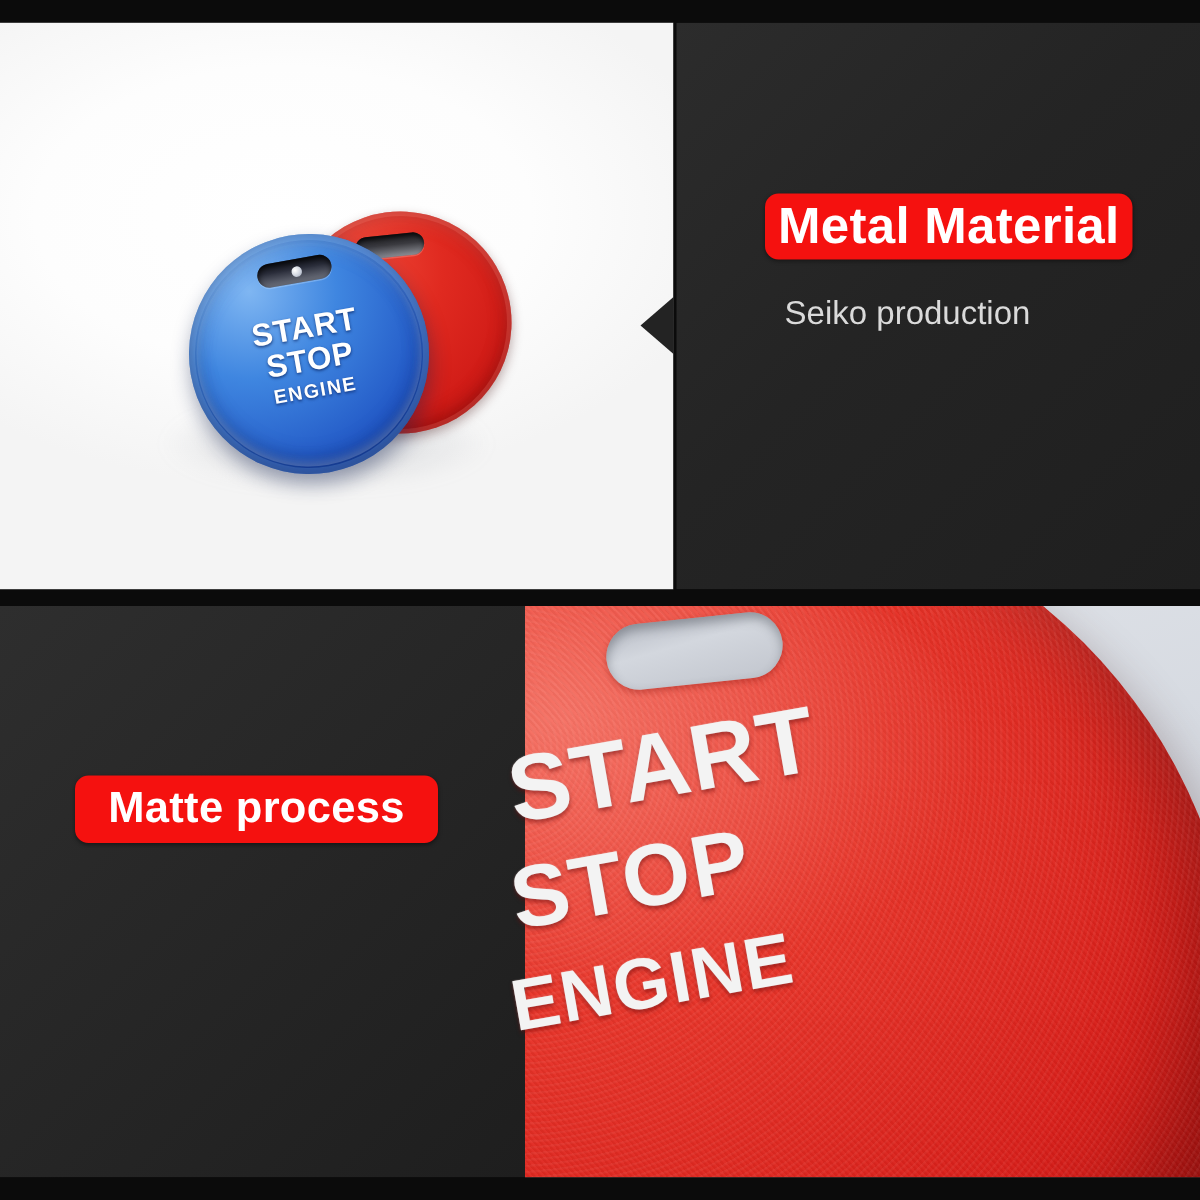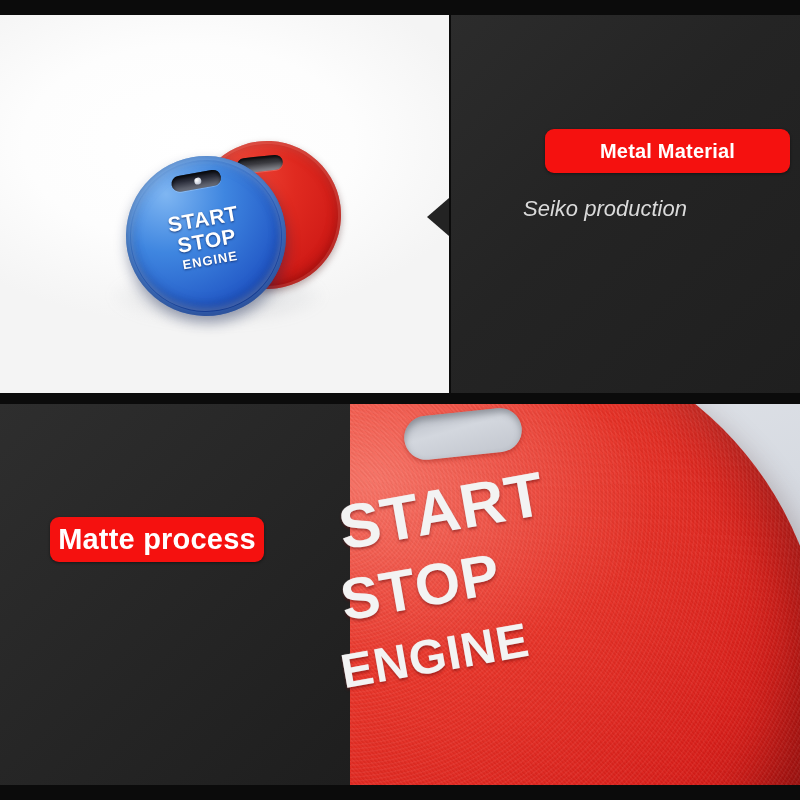--- a/index.html
+++ b/index.html
@@ -111,27 +111,27 @@
     border-top:19px solid transparent;border-bottom:19px solid transparent;
     border-left:22px solid #222222;
   }
 
   .badge{
     position:absolute;background:#f5110f;border-radius:9px;
     color:#ffffff;font-weight:bold;white-space:nowrap;
     display:flex;align-items:center;justify-content:center;
     box-shadow:0 1px 3px rgba(0,0,0,.45);
   }
-  #badge-metal{left:510px;top:129px;width:245px;height:44px;font-size:20px;letter-spacing:.2px;margin-left:35px;}
-  #badge-matte{left:50px;top:517px;width:214px;height:45px;font-size:29px;letter-spacing:.2px;}
+  #badge-metal{left:510px;top:129px;width:245px;height:44px;font-size:34px;letter-spacing:.2px;}
+  #badge-matte{left:50px;top:517px;width:242px;height:45px;font-size:29px;letter-spacing:.2px;}
 
   .subtitle{
     position:absolute;color:#dadada;font-size:22px;white-space:nowrap;text-align:center;
   }
-  #sub-metal{left:449px;top:196px;width:312px;font-style:italic;}
+  #sub-metal{left:449px;top:196px;width:312px;}
   #sub-matte{left:0px;top:589px;width:350px;}
 
   
   #photo-closeup{
     position:absolute;left:350px;top:0;width:450px;height:381px;
     background:linear-gradient(160deg,#e2e5ea 0%,#d6dae1 45%,#cdd2da 100%);
     overflow:hidden;
   }
   #closeup-disc{
     position:absolute;left:-225px;top:-78px;width:700px;height:700px;border-radius:50%;

